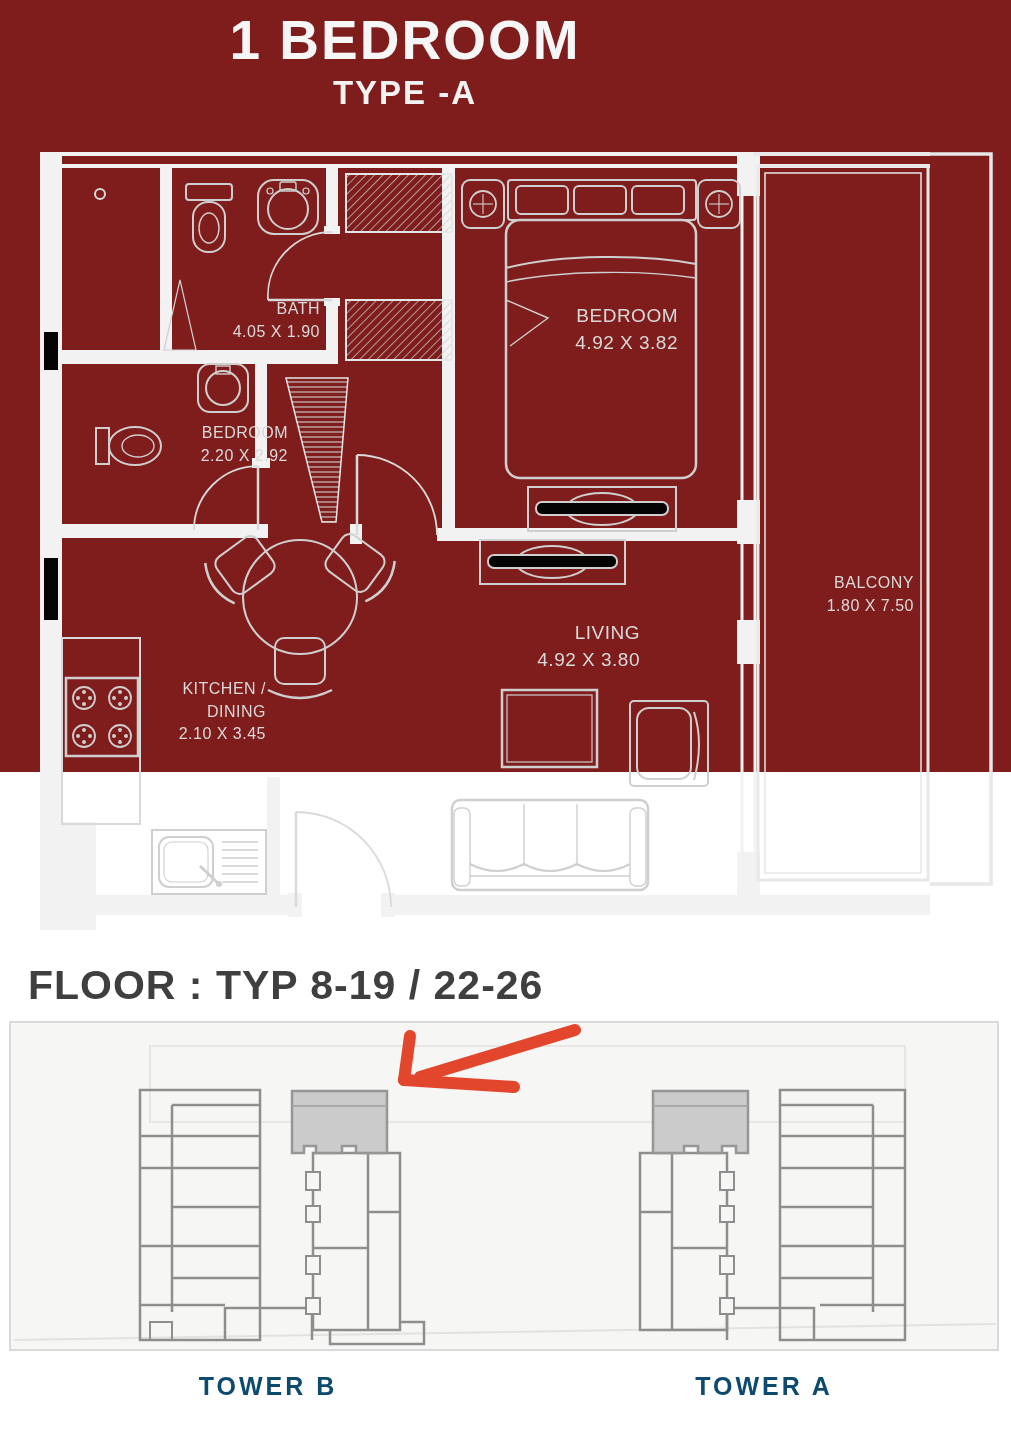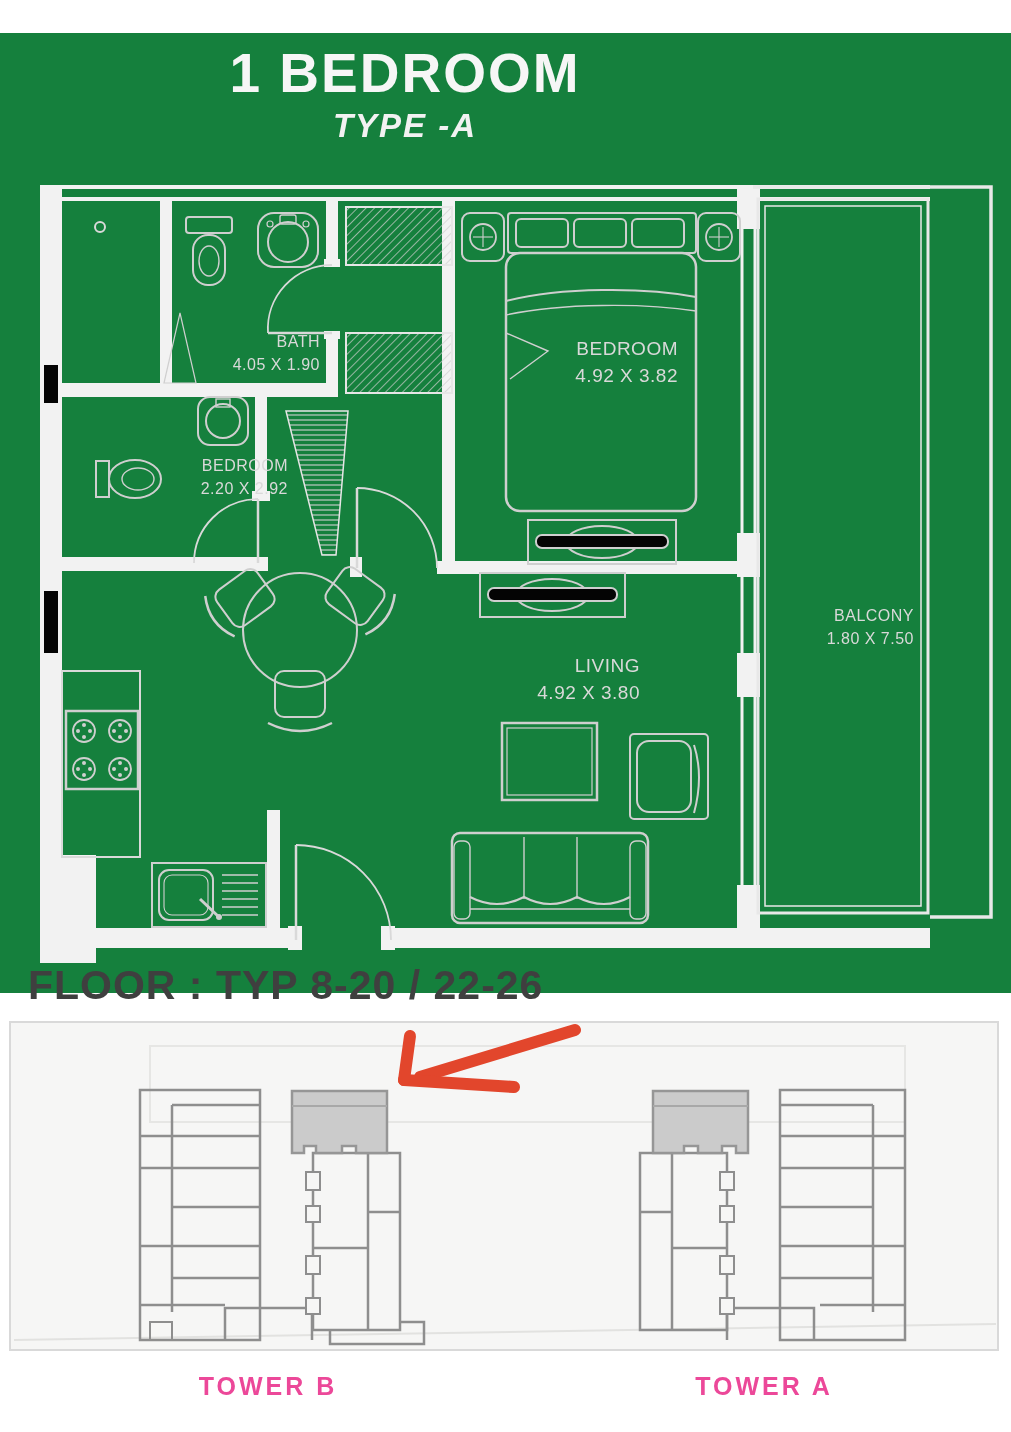--- a/index.html
+++ b/index.html
@@ -1,32 +1,32 @@
 <!DOCTYPE html>
 <html><head>
 <meta charset="utf-8">
 <style>
   html,body{margin:0;padding:0;background:#fff;}
   body{width:1011px;height:1432px;position:relative;overflow:hidden;
        font-family:"Liberation Sans",sans-serif;}
   .abs{position:absolute;}
   
-  #plan-sheet{left:0;top:0;width:1011px;height:960px;background:#15803d;margin-top:33px;}
+  #plan-sheet{left:0;top:0;width:1011px;height:772px;background:#7f1d1d;}
   #plan-title{left:0;top:8px;width:810px;text-align:center;color:#f6f6f6;
       font-size:55px;font-weight:bold;letter-spacing:2px;}
   #plan-subtitle{left:0;top:74px;width:810px;text-align:center;color:#f2f2f2;
-      font-size:33px;font-weight:bold;letter-spacing:2px;font-style:italic;}
+      font-size:33px;font-weight:bold;letter-spacing:2px;}
   .room-label{position:absolute;text-align:center;color:#d9d9d9;line-height:1.42;
       letter-spacing:.5px;}
   .room-label .rn,.room-label .rd{white-space:nowrap;text-align:right;}
   
   #locator-heading{left:28px;top:962px;color:#3f3f3f;font-size:41px;font-weight:bold;
       letter-spacing:1px;white-space:nowrap;}
   .tower-label{position:absolute;top:1372px;width:216px;text-align:center;
-      color:#ec4899;font-size:25px;font-weight:bold;letter-spacing:3px;white-space:nowrap;}
+      color:#0c4a6e;font-size:25px;font-weight:bold;letter-spacing:3px;white-space:nowrap;}
   svg{display:block;}
 </style>
 </head>
 <body>
 
 <div id="plan-sheet" class="abs">
   <div id="plan-title" class="abs">1 BEDROOM</div>
   <div id="plan-subtitle" class="abs">TYPE -A</div>
 
   <svg class="abs" style="left:0;top:150px" width="1011" height="810" viewBox="0 0 1011 810">
@@ -248,31 +248,36 @@
     <div class="rd">4.05 X 1.90</div>
   </div>
   <div class="room-label" style="left:122px;top:422px;width:166px;font-size:16px">
     <div class="rn">BEDROOM</div>
     <div class="rd">2.20 X 2.92</div>
   </div>
   <div class="room-label" style="left:498px;top:303px;width:180px;font-size:19px">
     <div class="rn">BEDROOM</div>
     <div class="rd">4.92 X 3.82</div>
   </div>
+  <div class="room-label" style="left:146px;top:678px;width:120px;font-size:16px">
+    <div class="rn">KITCHEN /</div>
+    <div class="rn">DINING</div>
+    <div class="rd">2.10 X 3.45</div>
+  </div>
   <div class="room-label" style="left:460px;top:620px;width:180px;font-size:19px">
     <div class="rn">LIVING</div>
     <div class="rd">4.92 X 3.80</div>
   </div>
   <div class="room-label" style="left:752px;top:572px;width:162px;font-size:16px">
     <div class="rn">BALCONY</div>
     <div class="rd">1.80 X 7.50</div>
   </div>
 </div>
 
-<div id="locator-heading" class="abs">FLOOR : TYP 8-20 / 22-26</div>
+<div id="locator-heading" class="abs">FLOOR : TYP 8-19 / 22-26</div>
 
 <svg class="abs" style="left:0;top:960px" width="1011" height="472" viewBox="0 0 1011 472">
 
   <rect x="10" y="62" width="988" height="328" fill="#f6f6f5" stroke="#d9d9d9" stroke-width="2"></rect>
   <rect x="150" y="86" width="755" height="76" fill="none" stroke="#e6e6e4" stroke-width="2"></rect>
   <path d="M14,380 Q505,372 996,364" fill="none" stroke="#e2e2e0" stroke-width="2"></path>
 
   <g fill="none" stroke="#8e8e8e" stroke-width="2.5">
     <rect x="140" y="130" width="120" height="250"></rect>
     <line x1="172" y1="145" x2="172" y2="352"></line>

